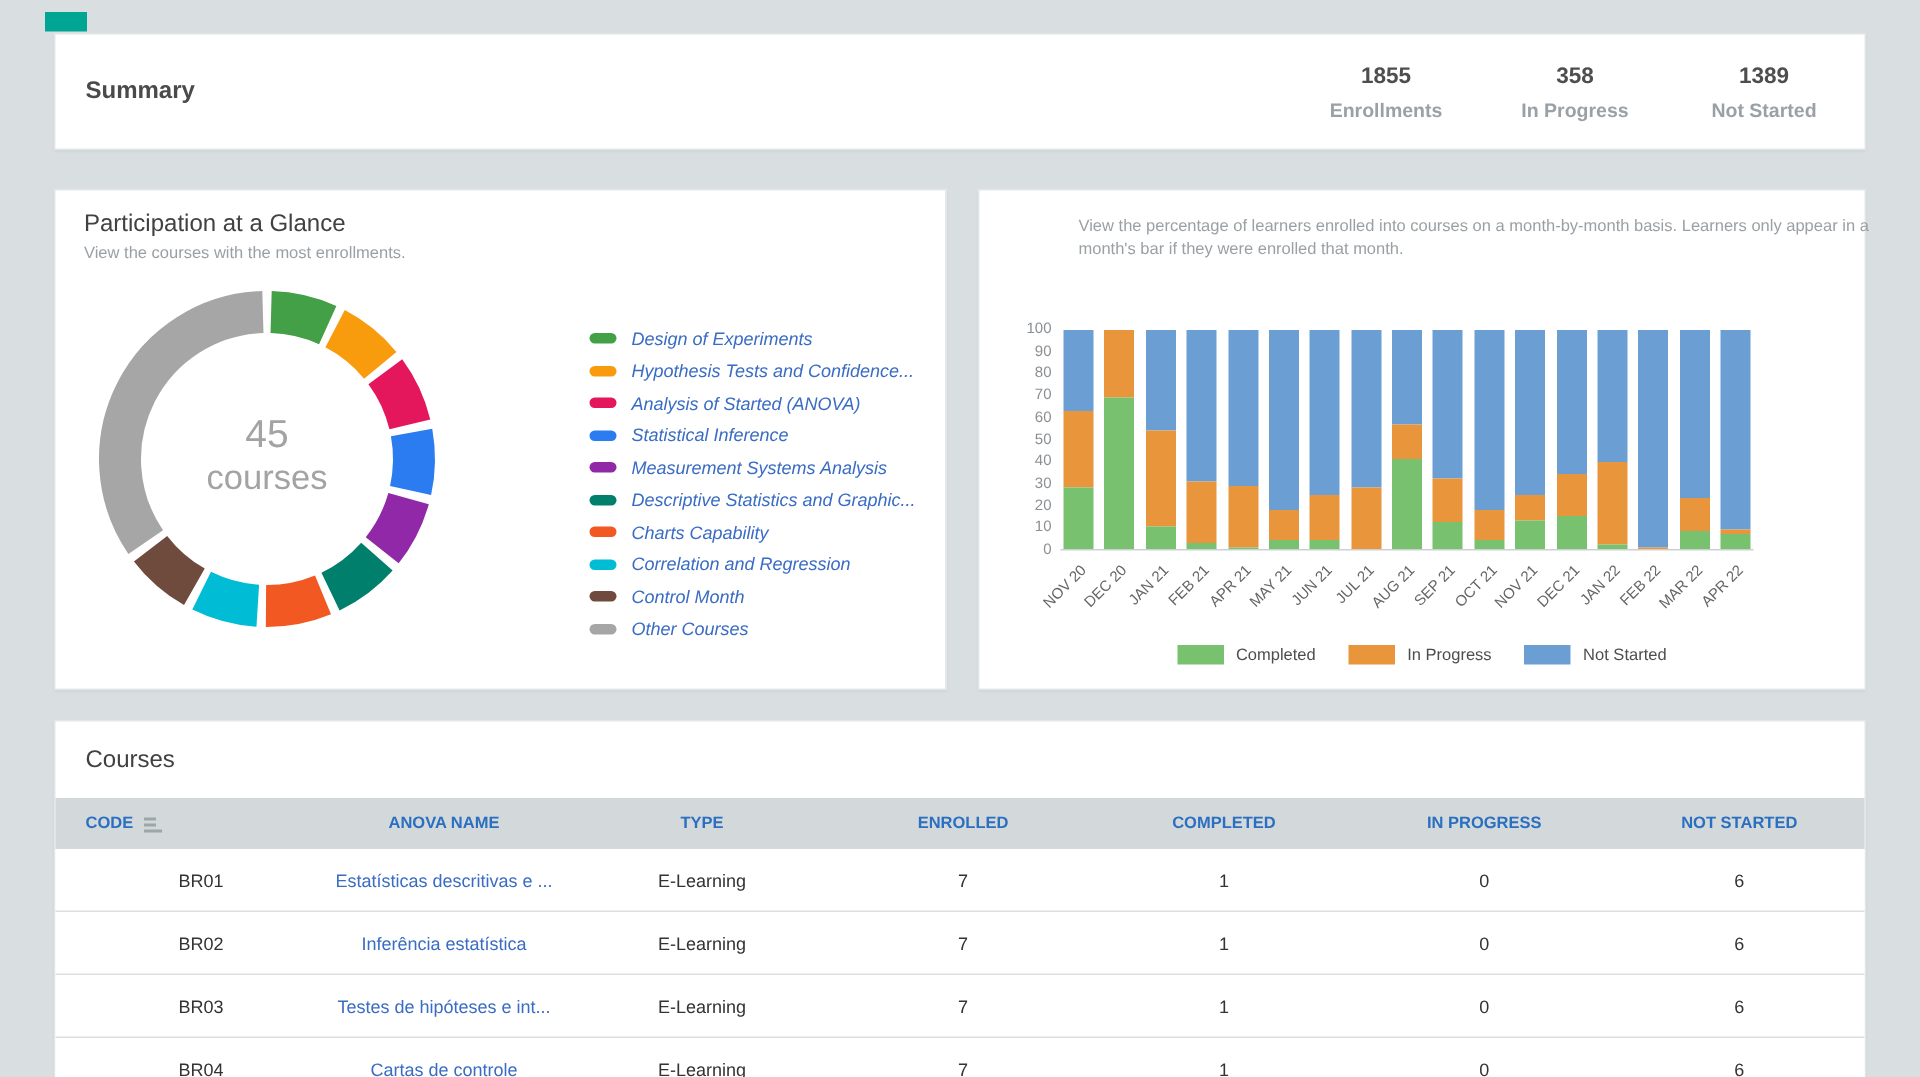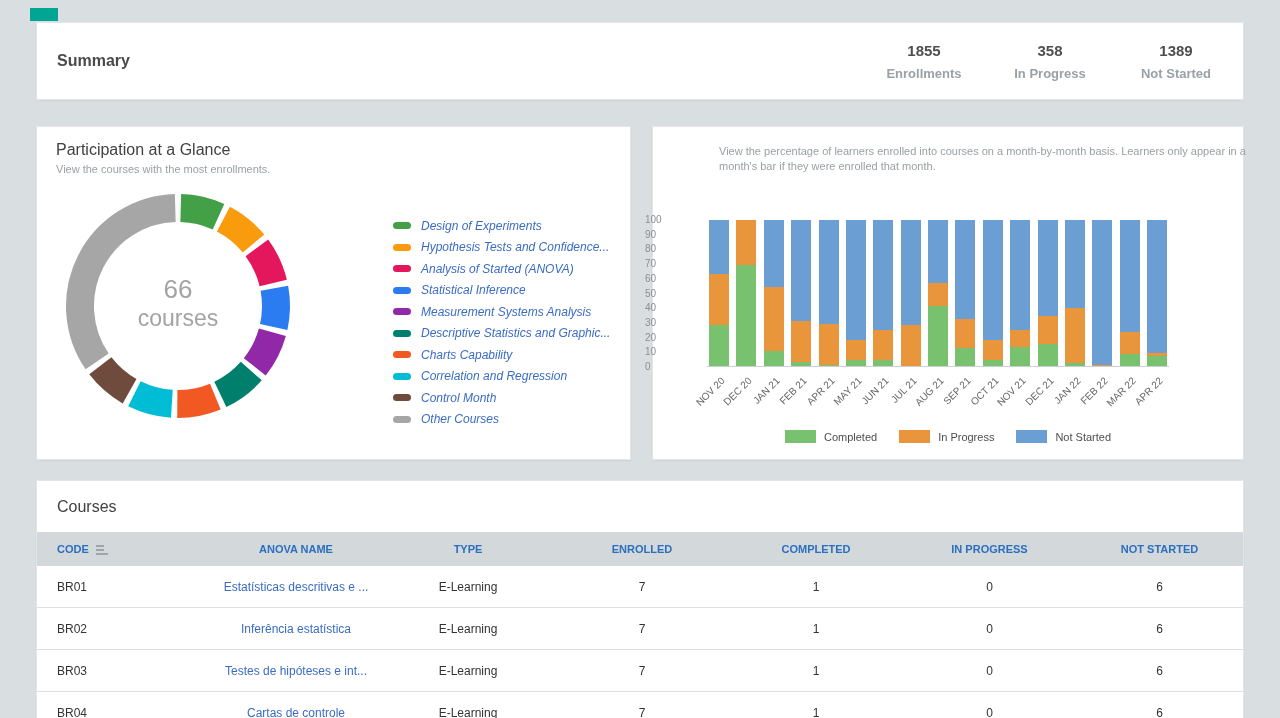--- a/index.html
+++ b/index.html
@@ -34,41 +34,41 @@
   .donut-center .small { font-size:23px; line-height:28px; }
   .donut-legend { position:absolute; left:340px; top:76px; list-style:none; margin:16px; padding:0; display:flex; flex-direction:column; gap:8.5px;font-style:italic; }
   .donut-legend li { display:flex; align-items:center; height:13px; cursor:pointer; }
   .donut-legend .swatch { width:18px; height:7px; border-radius:4px; margin-right:10px; flex:none; }
   .donut-legend .lbl { font-size:12px; color:#3a6cc4; white-space:nowrap; }
 
   
   .statuses { left:652px; top:126px; width:592px; height:334px; padding:14px 18px 0 18px; }
   .statuses .panel-sub { width:556px;margin-left:48px; }
   .yaxis { position:absolute; left:8px; top:93px; width:40px; height:147px; }
-  .yaxis span { position:absolute; right:16px; width:40px; text-align:left; font-size:10px; color:#8a8f93; }
+  .yaxis span { position:absolute; right:0; width:40px; text-align:right; font-size:10px; color:#8a8f93; }
   .plot { position:absolute; left:54px; top:93px; width:462px; height:147px; border-bottom:1px solid #ccd0d3; display:flex; justify-content:space-between; align-items:flex-end; padding:0 2px; }
   .bar { width:20px; height:100%; display:flex; flex-direction:column; }
   .bar div { width:100%; }
   .xlabels span { position:absolute; width:64px; height:12px; font-size:10px; color:#666; text-align:right; transform:rotate(-45deg); transform-origin:100% 0; white-space:nowrap; }
   .bar-legend { position:absolute; left:0; bottom:16px; width:100%; display:flex; justify-content:center; gap:22px; }
   .bar-legend .item { display:flex; align-items:center; }
   .bar-legend .swatch { width:31px; height:13px; margin-right:8px; }
   .bar-legend .lbl { font-size:11px; color:#4d4d4d; }
 
   
   .courses { left:36px; top:480px; width:1208px; height:256px; }
   .courses-title { font-size:16px; color:#414141; padding:17px 0 0 20px; }
   .tbl { margin-top:16px; }
   .tr { display:grid; grid-template-columns:174px 170px 174px 174px 174px 173px 167px; align-items:center; }
   .thead { background:#d3d8db; height:34px; }
   .th { font-size:11px; font-weight:bold; color:#2a6fc0; text-align:center; cursor:pointer; }
   .th:first-child { text-align:left; padding-left:20px; display:flex; align-items:center; }
   .row { height:42px; border-bottom:1px solid #dcdfe1; background:#fff; }
   .td { font-size:12px; color:#333; text-align:center; }
-  .td.code { text-align:left; padding-left:20px; }
+  .td.code { text-align:center; padding-left:20px; }
   .td.link { color:#3a6cc4; cursor:pointer; }
   .sort-icon { display:inline-block; position:relative; width:12px; height:9px; margin-left:7px; opacity:.6; }
   .sort-icon i { position:absolute; left:0; height:2px; background:#7d858b; }
   .sort-icon .l1 { top:0; width:8px; }
   .sort-icon .l2 { top:4px; width:8px; }
   .sort-icon .l3 { top:8px; width:12px; }
 </style>
 </head>
 <body>
 
@@ -101,21 +101,21 @@
       <path d="M 198.88 61.84 A 98 98 0 0 1 215.25 96.96" fill="none" stroke="#e4175c" stroke-width="28"></path>
       <path d="M 216.39 102.31 A 98 98 0 0 1 215.71 141.04" fill="none" stroke="#2a7cf0" stroke-width="28"></path>
       <path d="M 214.39 146.35 A 98 98 0 0 1 196.80 180.87" fill="none" stroke="#9128a8" stroke-width="28"></path>
       <path d="M 193.28 185.06 A 98 98 0 0 1 162.34 208.38" fill="none" stroke="#00806c" stroke-width="28"></path>
       <path d="M 157.34 210.61 A 98 98 0 0 1 119.32 218.00" fill="none" stroke="#f25822" stroke-width="28"></path>
       <path d="M 113.85 217.81 A 98 98 0 0 1 76.43 207.78" fill="none" stroke="#00bcd4" stroke-width="28"></path>
       <path d="M 71.59 205.21 A 98 98 0 0 1 42.36 179.79" fill="none" stroke="#6e4b3d" stroke-width="28"></path>
       <path d="M 39.14 175.37 A 98 98 0 0 1 117.26 22.04" fill="none" stroke="#a6a6a6" stroke-width="28"></path>
     </svg>
   <div class="donut-center">
-    <div class="big">66</div>
+    <div class="big">45</div>
     <div class="small">courses</div>
   </div>
   <ul class="donut-legend" id="donut-legend">
       <li>
         <span class="swatch" style="background: rgb(67, 160, 71);"></span>
         <span class="lbl">Design of Experiments</span>
       </li>
       <li>
         <span class="swatch" style="background: rgb(248, 155, 12);"></span>
         <span class="lbl">Hypothesis Tests and Confidence...</span>

